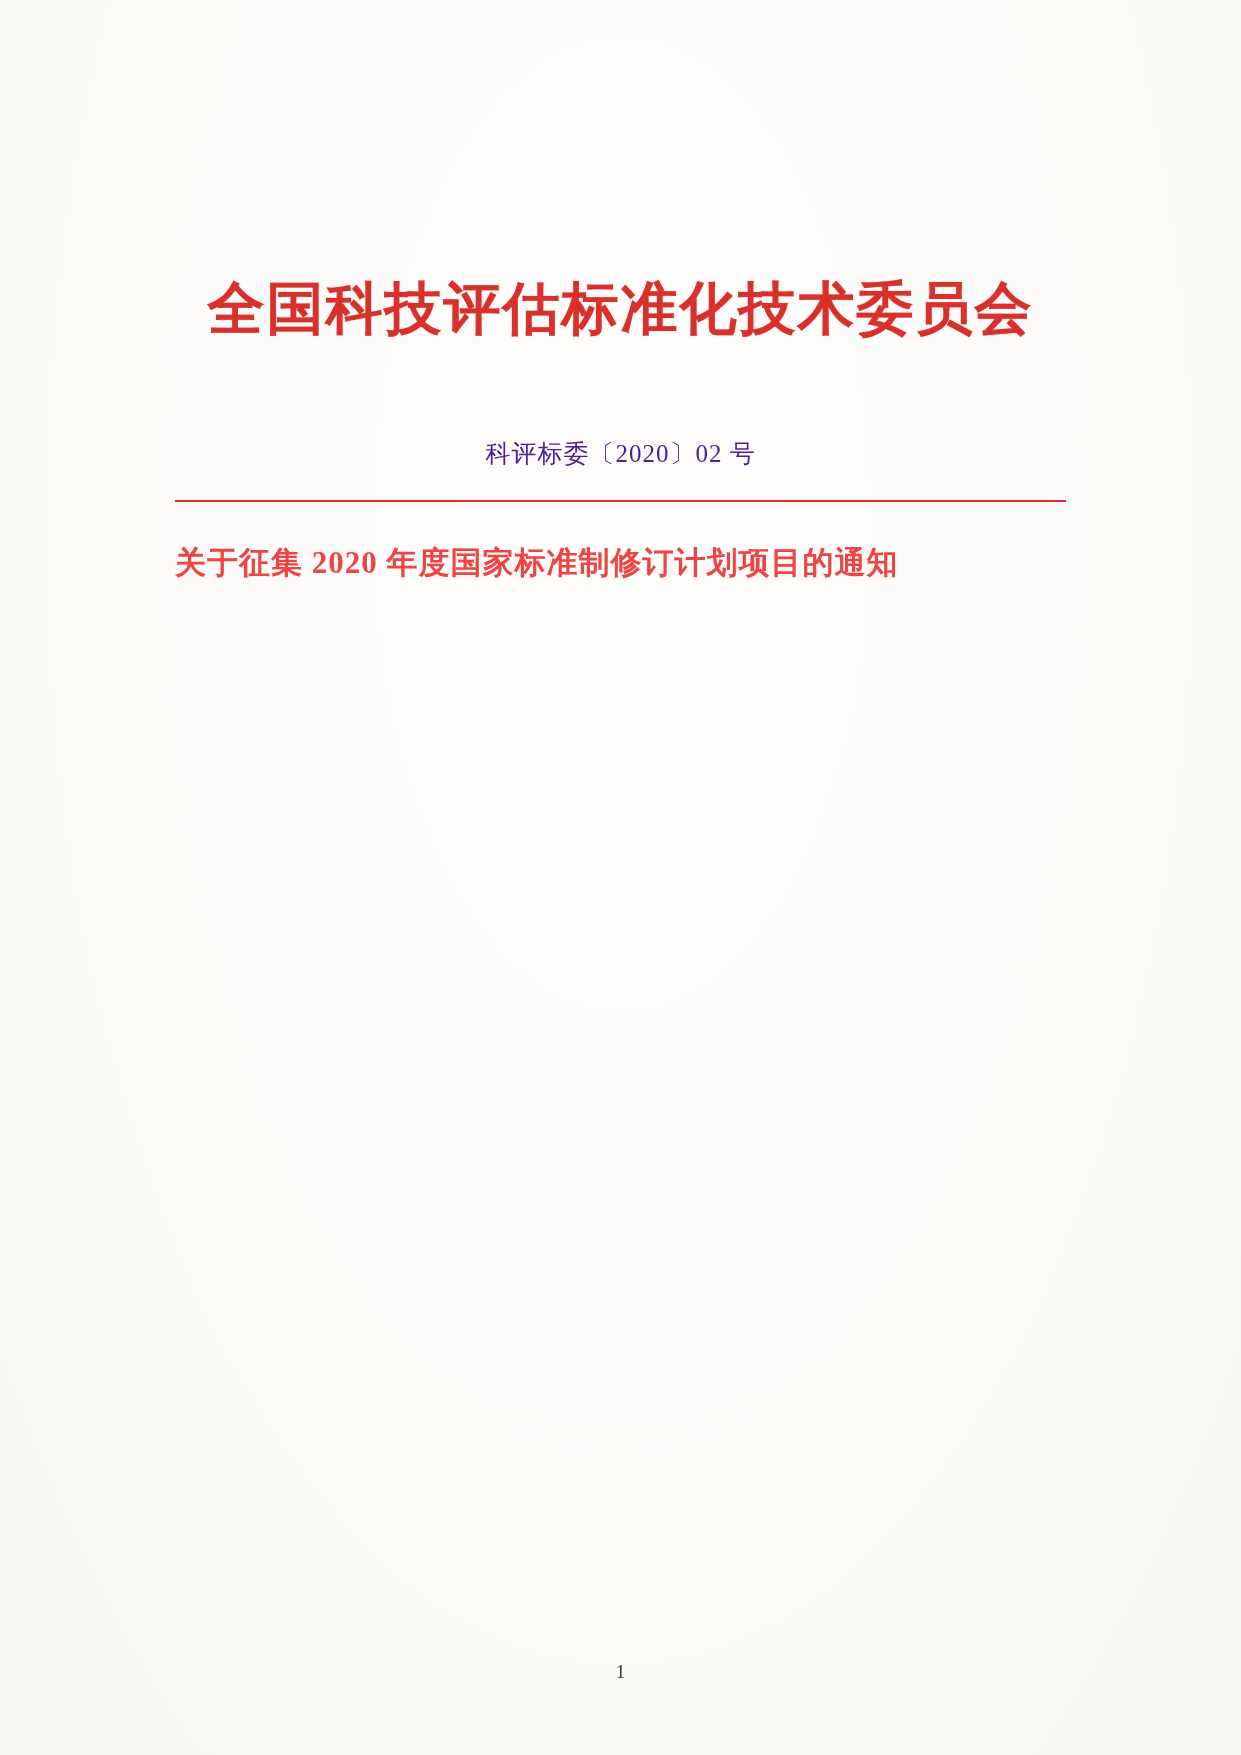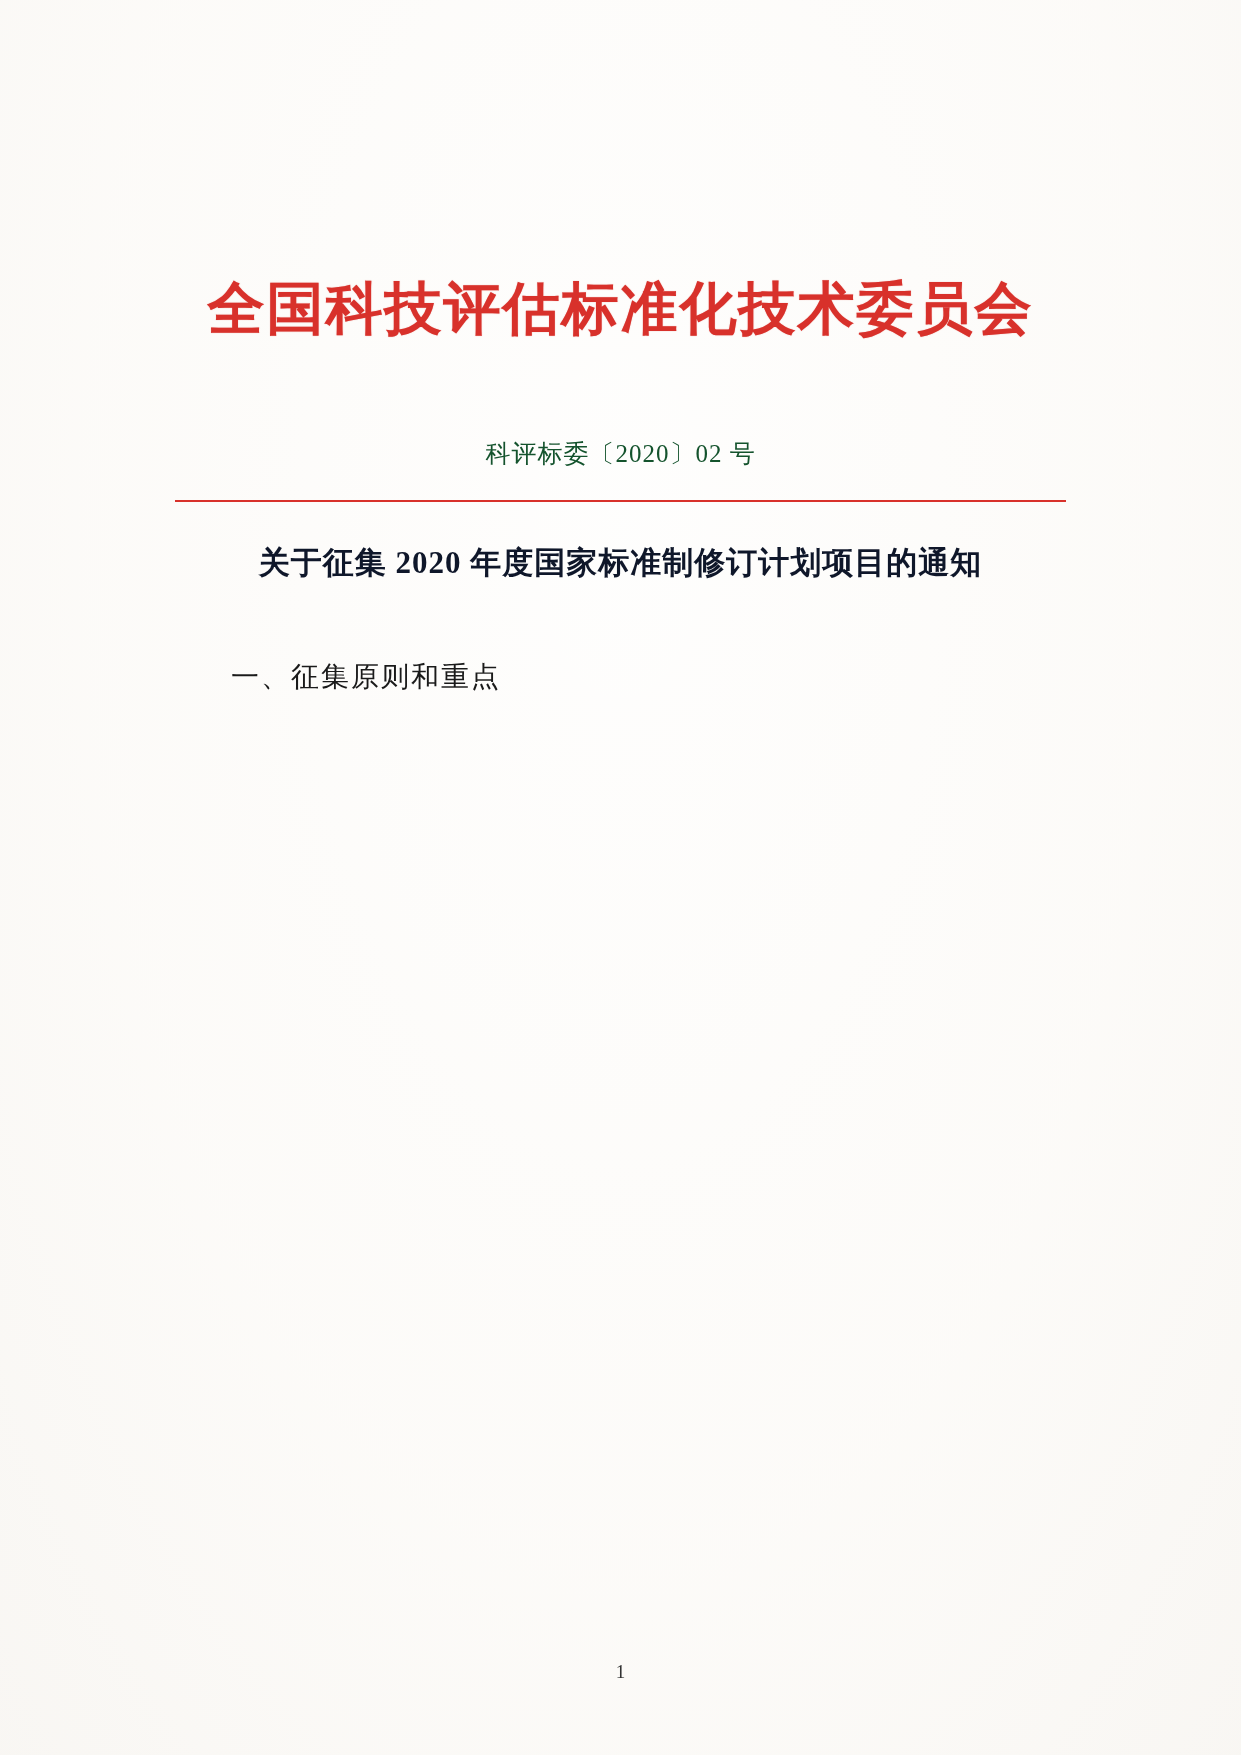--- a/index.html
+++ b/index.html
@@ -45,37 +45,36 @@
     line-height: 1.15;
     white-space: nowrap;
     text-shadow: 0 0 1px rgba(216,49,43,0.5);
   }
 
   .doc-number {
     margin-top: 96px;
     text-align: center;
     font-size: 25px;
     letter-spacing: 1px;
-    color: #14532d;
+    color: #4c1d95;
   }
 
   .red-rule {
     margin-top: 30px;
     height: 2px;
     background: #d8312b;
     width: 100%;
   }
 
   .doc-title {
     margin-top: 40px;
-    text-align: center;
     font-weight: bold;
     font-size: 31px;
     letter-spacing: 1px;
-    color: #0f172a;
+    color: #ef4444;
   }
 
   .body-text {
     margin-top: 66px;
     font-size: 28px;
     line-height: 1.92;
     letter-spacing: 1.2px;
     text-align: justify;
     color: #1a1a1a;
   }
@@ -110,19 +109,18 @@
       <div class="title">全国科技评估标准化技术委员会</div>
     </div>
 
     <div class="doc-number">科评标委〔2020〕02 号</div>
 
     <div class="red-rule"></div>
 
     <div class="doc-title">关于征集 2020 年度国家标准制修订计划项目的通知</div>
 
     <div class="body-text">
-      <p class="heading">一、征集原则和重点</p>
     </div>
 
   </div>
 
   <div class="page-number">1</div>
 </div>
 
 </body></html>

